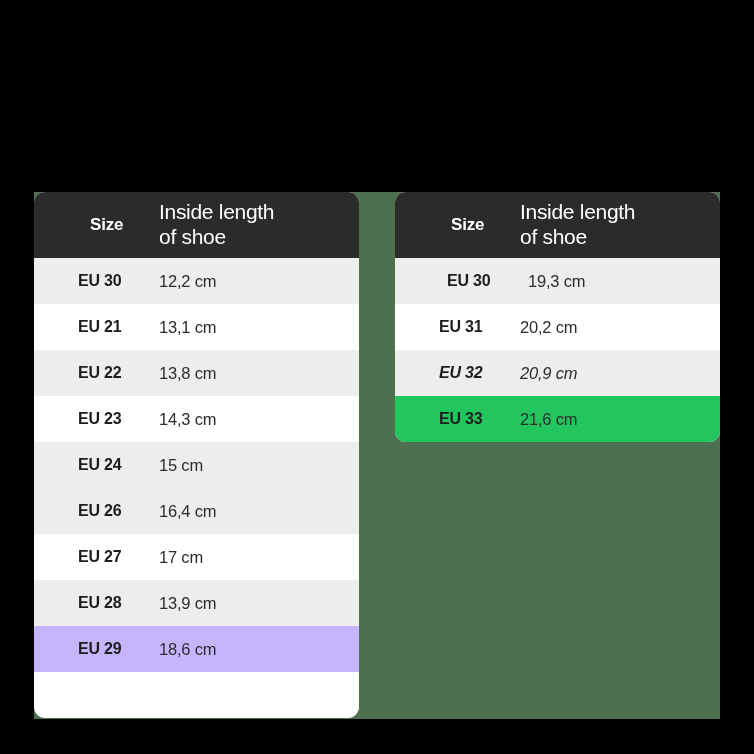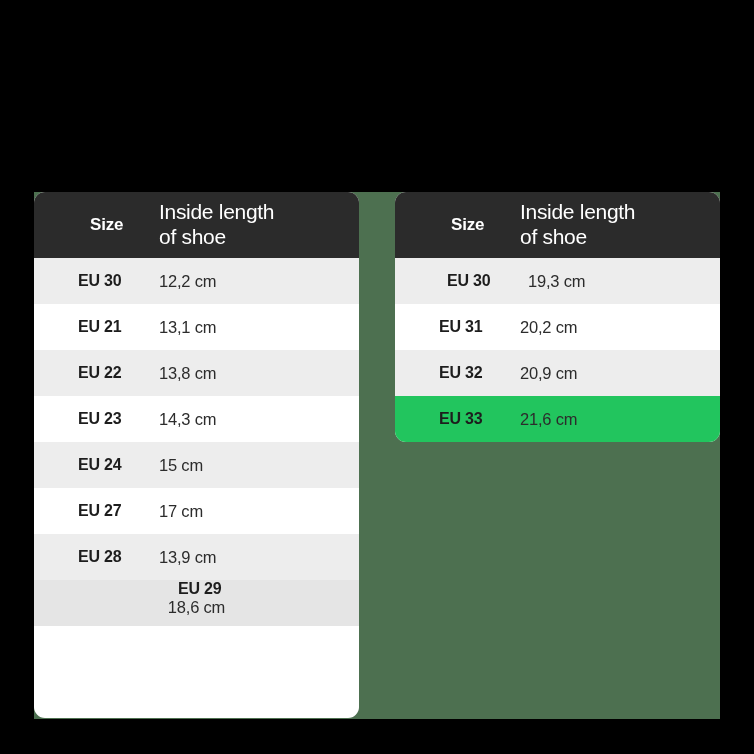--- a/index.html
+++ b/index.html
@@ -131,29 +131,33 @@
           <div class="cell-length">13,8 cm</div>
         </div>
         <div class="row" style="background: rgb(255, 255, 255);">
           <div class="cell-size">EU 23</div>
           <div class="cell-length">14,3 cm</div>
         </div>
         <div class="row shaded" style="background: rgb(237, 237, 237);">
           <div class="cell-size">EU 24</div>
           <div class="cell-length">15 cm</div>
         </div>
+        <div class="row shaded" style="background: rgb(237, 237, 237);">
+          <div class="cell-size">EU 26</div>
+          <div class="cell-length">16,4 cm</div>
+        </div>
         <div class="row" style="background: rgb(255, 255, 255);">
           <div class="cell-size">EU 27</div>
           <div class="cell-length">17 cm</div>
         </div>
         <div class="row shaded" style="background: rgb(237, 237, 237);">
           <div class="cell-size">EU 28</div>
           <div class="cell-length">13,9 cm</div>
         </div>
-        <div class="row" style="background: #e5e5e5; flex-direction: column;">
+        <div class="row" style="background: #c4b5fd;">
           <div class="cell-size">EU 29</div>
           <div class="cell-length">18,6 cm</div>
         </div>
       </div>
   </div>
 
   <div class="size-table" id="table-right">
     <div class="table-header" style="background: rgb(43, 43, 43);">
       <div class="th-size" style="color: rgb(255, 255, 255);">Size</div>
       <div class="th-length" style="color: rgb(255, 255, 255);">
@@ -163,21 +167,21 @@
     </div>
     <div class="table-body" id="body-right">
         <div class="row shaded" style="background: rgb(237, 237, 237); padding-left: 8px;">
           <div class="cell-size">EU 30</div>
           <div class="cell-length">19,3 cm</div>
         </div>
         <div class="row" style="background: rgb(255, 255, 255);">
           <div class="cell-size">EU 31</div>
           <div class="cell-length">20,2 cm</div>
         </div>
-        <div class="row shaded" style="background: rgb(237, 237, 237);">
+        <div class="row shaded" style="background: rgb(237, 237, 237); font-style: italic;">
           <div class="cell-size">EU 32</div>
           <div class="cell-length">20,9 cm</div>
         </div>
         <div class="row" style="background: #22c55e;">
           <div class="cell-size">EU 33</div>
           <div class="cell-length">21,6 cm</div>
         </div>
       </div>
   </div>
 

